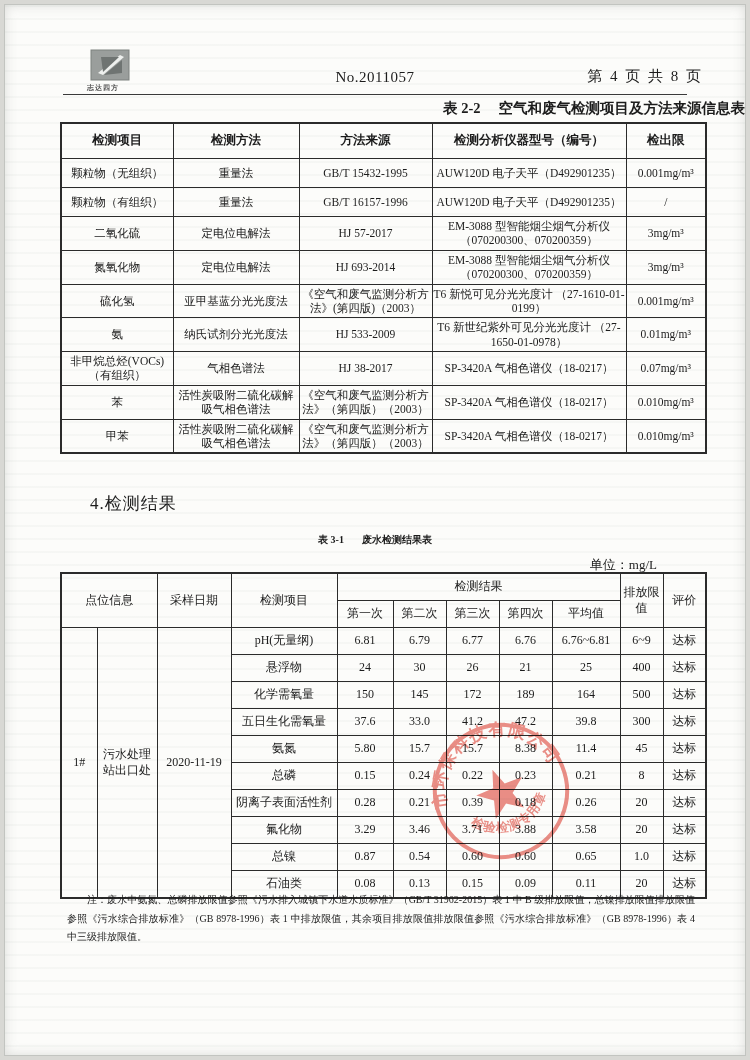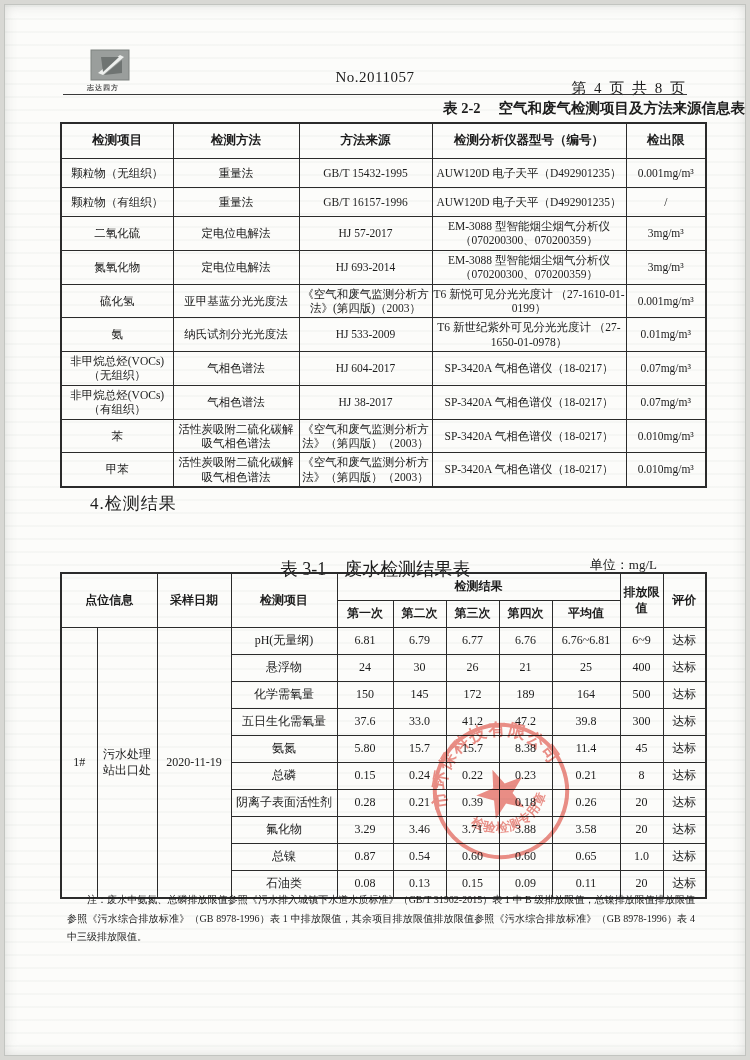--- a/index.html
+++ b/index.html
@@ -27,36 +27,36 @@
   .logo-caption{
     position:absolute;left:82px;top:78px;width:50px;
     font-size:7px;letter-spacing:1px;color:#555;font-weight:bold;
     font-family:"Liberation Sans",sans-serif;
   }
   .doc-no{
     position:absolute;left:0;top:64px;width:100%;text-align:center;
     font-size:15px;letter-spacing:0.5px;
   }
   .page-info{
-    position:absolute;right:58px;top:62px;
-    font-size:15px;letter-spacing:2px;margin-top:12px;
+    position:absolute;right:42px;top:62px;
+    font-size:15px;letter-spacing:2px;
   }
   .header-rule{
     position:absolute;left:58px;right:58px;top:89px;
     border-bottom:1.5px solid #3a3a3a;
   }
   
   .t2-title{
     position:absolute;left:0;top:94px;width:100%;text-align:right;
     font-size:14.5px;font-weight:bold;
   }
   .t2-title .gap{display:inline-block;width:18px;}
   .t3-title{
-    position:absolute;left:0;top:552px;width:100%;text-align:center;
-    font-size:18px;font-weight:normal;
+    position:absolute;left:0;top:528px;width:100%;text-align:center;
+    font-size:10px;font-weight:bold;
   }
   .t3-title .gap{display:inline-block;width:18px;}
   .unit-label{
     position:absolute;right:88px;top:551px;font-size:13px;
   }
   .section-heading{
     position:absolute;left:85px;top:487px;
     font-size:17px;font-weight:normal;letter-spacing:1px;
   }
   
@@ -73,21 +73,21 @@
   .t2 th{font-weight:bold;font-size:12.5px;height:30px;}
   .t3{
     position:absolute;left:55px;top:567px;width:645px;
     border:2px solid #2b2b2b;
   }
   .t3 th,.t3 td{
     border:1px solid #2b2b2b;text-align:center;vertical-align:middle;
     font-size:12px;line-height:1.3;padding:1px;height:24px;
     overflow:hidden;
   }
-  .t3 th{font-weight:bold;}
+  .t3 th{font-weight:normal;}
   
   .note{
     position:absolute;left:62px;top:886px;width:628px;
     font-size:10px;line-height:1.85;text-align:justify;
     text-indent:2em;
   }
   
   .stamp{
     position:absolute;left:396px;top:686px;width:200px;height:200px;
     opacity:0.62;pointer-events:none;
@@ -169,27 +169,20 @@
           <td>《空气和废气监测分析方法》(第四版)（2003）</td>
           <td>T6 新悦可见分光光度计 （27-1610-01-0199）</td>
           <td>0.001mg/m³</td>
         </tr>
         <tr>
           <td>氨</td>
           <td>纳氏试剂分光光度法</td>
           <td>HJ 533-2009</td>
           <td>T6 新世纪紫外可见分光光度计 （27-1650-01-0978）</td>
           <td>0.01mg/m³</td>
-        </tr>
-        <tr>
-          <td>非甲烷总烃(VOCs)（无组织）</td>
-          <td>气相色谱法</td>
-          <td>HJ 604-2017</td>
-          <td>SP-3420A 气相色谱仪（18-0217）</td>
-          <td>0.07mg/m³</td>
         </tr>
         <tr>
           <td>非甲烷总烃(VOCs)（有组织）</td>
           <td>气相色谱法</td>
           <td>HJ 38-2017</td>
           <td>SP-3420A 气相色谱仪（18-0217）</td>
           <td>0.07mg/m³</td>
         </tr>
         <tr>
           <td>苯</td>

